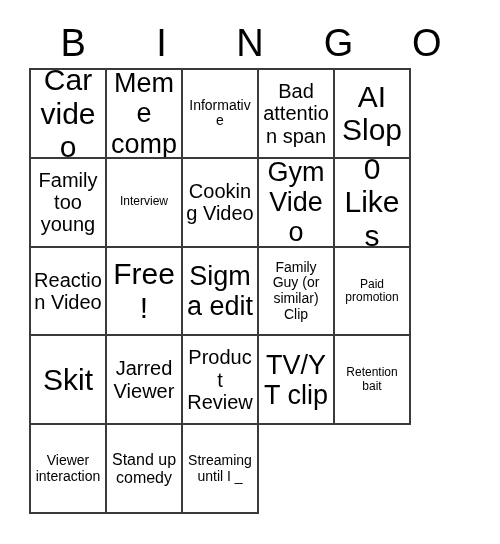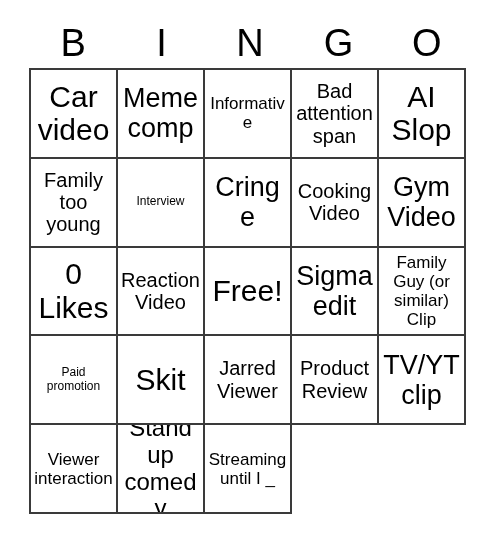--- a/index.html
+++ b/index.html
@@ -44,21 +44,21 @@
     letter-spacing: 0px;
     color: #000;
     user-select: none;
   }
 
   
   #bingo-grid {
     position: absolute;
     left: 29px;
     top: 68px;
-    width: 437px;
+    width: 382px;
     height: 446px;
     box-sizing: border-box;
     display: grid;
     grid-template-columns: repeat(5, 1fr);
     grid-template-rows: repeat(5, 1fr);
     border-top: 2px solid #3a3a3a;
     border-left: 2px solid #3a3a3a;
     background: #ffffff;
   }
 
@@ -79,24 +79,24 @@
     display: block;
     width: 100%;
     line-height: 1.12;
     word-wrap: break-word;
     color: #000;
   }
 
   
   .sz-xxl .cell-text { font-size: 30px; }
   .sz-xl  .cell-text { font-size: 27px; }
-  .sz-lg  .cell-text { font-size: 24px; }
+  .sz-lg  .cell-text { font-size: 16px; }
   .sz-md  .cell-text { font-size: 20px; }
   .sz-sm  .cell-text { font-size: 12px; }
-  .sz-xs  .cell-text { font-size: 17px; }
+  .sz-xs  .cell-text { font-size: 14px; }
 </style>
 </head>
 <body>
 
 <div id="bingo-card">
 
   <div id="bingo-header">
     <div class="hdr-cell">B</div>
     <div class="hdr-cell">I</div>
     <div class="hdr-cell">N</div>
@@ -120,23 +120,20 @@
       </div>
     <div class="cell sz-xxl">
         <span class="cell-text">AI Slop</span>
       </div>
 
     <div class="cell sz-md">
         <span class="cell-text">Family too young</span>
       </div>
     <div class="cell sz-sm">
         <span class="cell-text">Interview</span>
-      </div>
-    <div class="cell sz-xl">
-        <span class="cell-text">Cringe</span>
       </div>
     <div class="cell sz-md">
         <span class="cell-text">Cooking Video</span>
       </div>
     <div class="cell sz-xl">
         <span class="cell-text">Gym Video</span>
       </div>
 
     <div class="cell sz-xxl">
         <span class="cell-text">0 Likes</span>
@@ -163,20 +160,23 @@
     <div class="cell sz-md">
         <span class="cell-text">Jarred Viewer</span>
       </div>
     <div class="cell sz-md">
         <span class="cell-text">Product Review</span>
       </div>
     <div class="cell sz-xl">
         <span class="cell-text">TV/YT clip</span>
       </div>
 
+    <div class="cell sz-sm">
+        <span class="cell-text">Retention bait</span>
+      </div>
     <div class="cell sz-xs">
         <span class="cell-text">Viewer interaction</span>
       </div>
     <div class="cell sz-lg">
         <span class="cell-text">Stand up comedy</span>
       </div>
     <div class="cell sz-xs">
         <span class="cell-text">Streaming until I _</span>
       </div>
 

